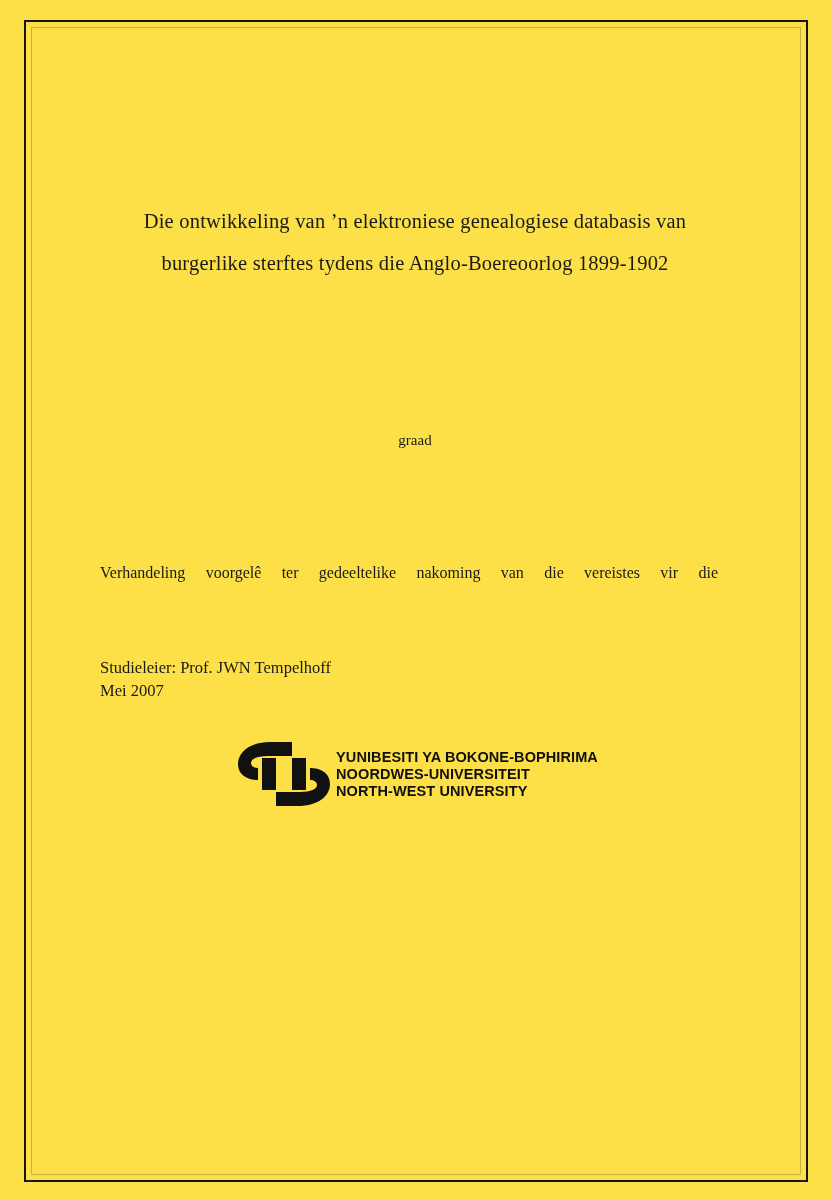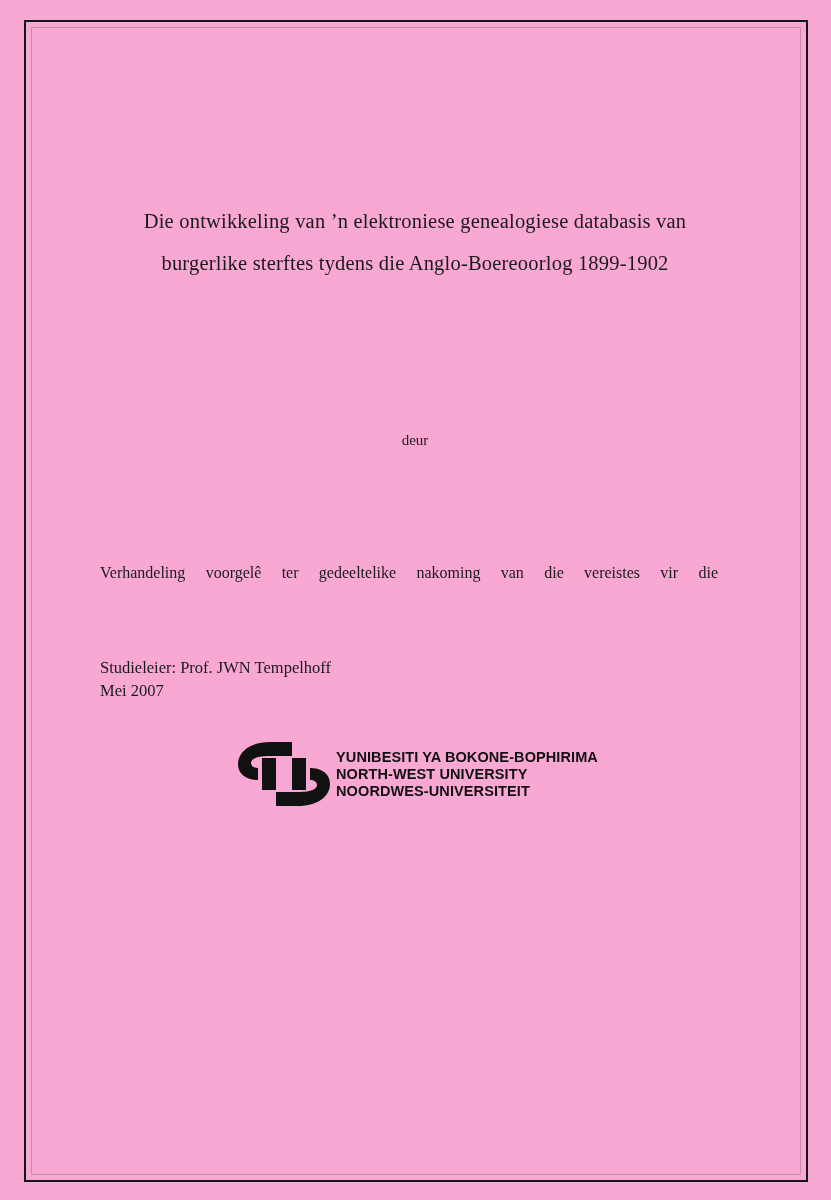--- a/index.html
+++ b/index.html
@@ -11,21 +11,21 @@
     width: 831px;
     height: 1200px;
     font-family: "Liberation Serif", serif;
     color: #1a1a1a;
     overflow: hidden;
   }
   .page {
     position: relative;
     width: 831px;
     height: 1200px;
-    background: #f9a8d4;
+    background: #fde047;
     box-sizing: border-box;
   }
   
   .scan-frame {
     position: absolute;
     left: 24px;
     top: 20px;
     width: 784px;
     height: 1162px;
     border: 2px solid #151515;
@@ -118,21 +118,21 @@
   <div class="scan-frame"></div>
   <div class="scan-frame-inner"></div>
 
   <div class="content">
 
     <div class="title-block">
       <span class="title-line">Die ontwikkeling van ’n elektroniese genealogiese databasis van</span>
       <span class="title-line">burgerlike sterftes tydens die Anglo-Boereoorlog 1899-1902</span>
     </div>
 
-    <div class="deur">deur</div>
+    <div class="deur">graad</div>
 
 
     <div class="statement">
       <span class="l1">Verhandeling voorgelê ter gedeeltelike nakoming van die vereistes vir die</span>
     </div>
 
     <div class="supervisor">
       <span>Studieleier: Prof. JWN Tempelhoff</span>
       <span>Mei 2007</span>
     </div>
@@ -143,19 +143,19 @@
           <g fill="#111111">
             <path d="M38 4 C18 4 6 14 6 26 C6 36 14 42 26 42 L26 30 C22 30 19 28 19 25 C19 21 25 18 36 18 L60 18 L60 4 Z"></path>
             <path d="M66 68 C86 68 98 58 98 46 C98 36 90 30 78 30 L78 42 C82 42 85 44 85 47 C85 51 79 54 68 54 L44 54 L44 68 Z"></path>
             <rect x="30" y="20" width="14" height="32"></rect>
             <rect x="60" y="20" width="14" height="32"></rect>
           </g>
         </svg>
       </div>
       <div class="logo-text">
         <span>YUNIBESITI YA BOKONE-BOPHIRIMA</span>
+        <span>NOORDWES-UNIVERSITEIT</span>
         <span>NORTH-WEST UNIVERSITY</span>
-        <span>NOORDWES-UNIVERSITEIT</span>
       </div>
     </div>
 
   </div>
 </div>
 
 </body></html>

